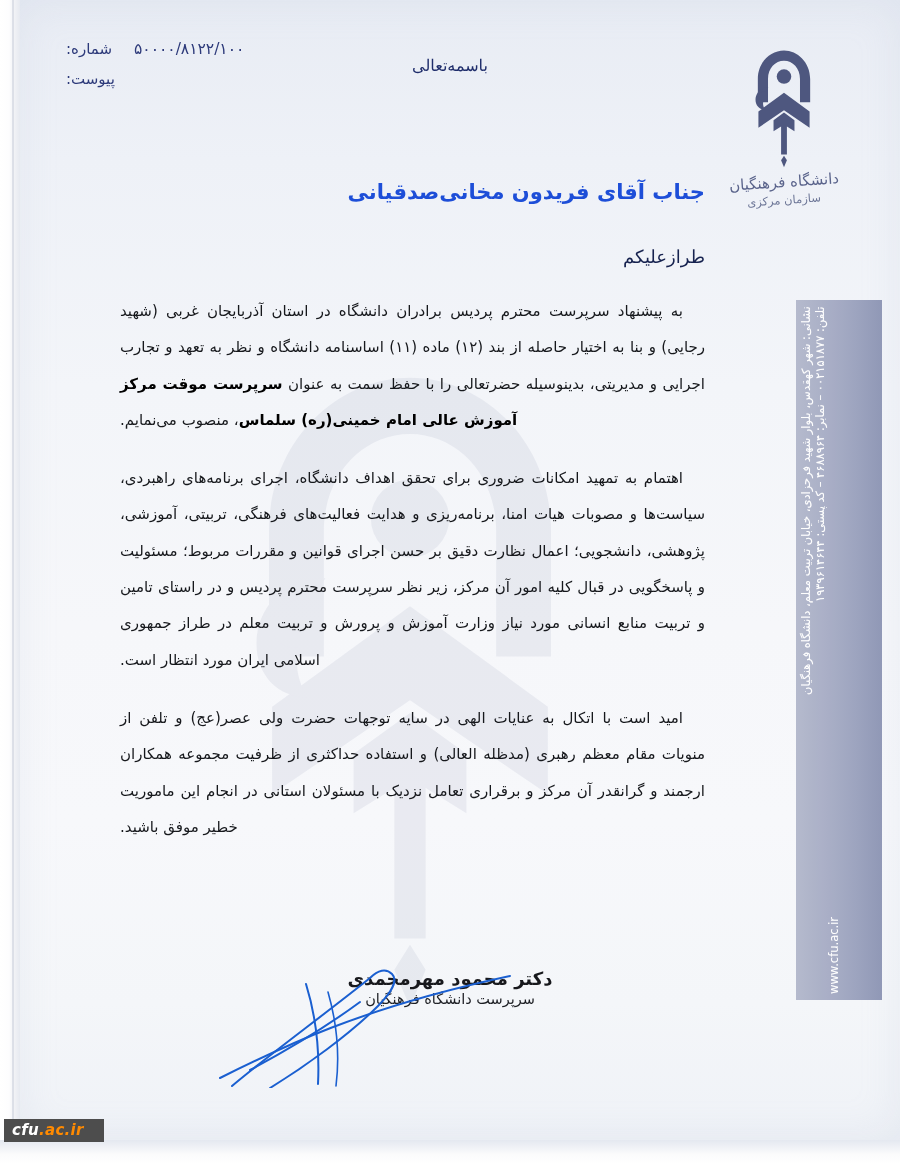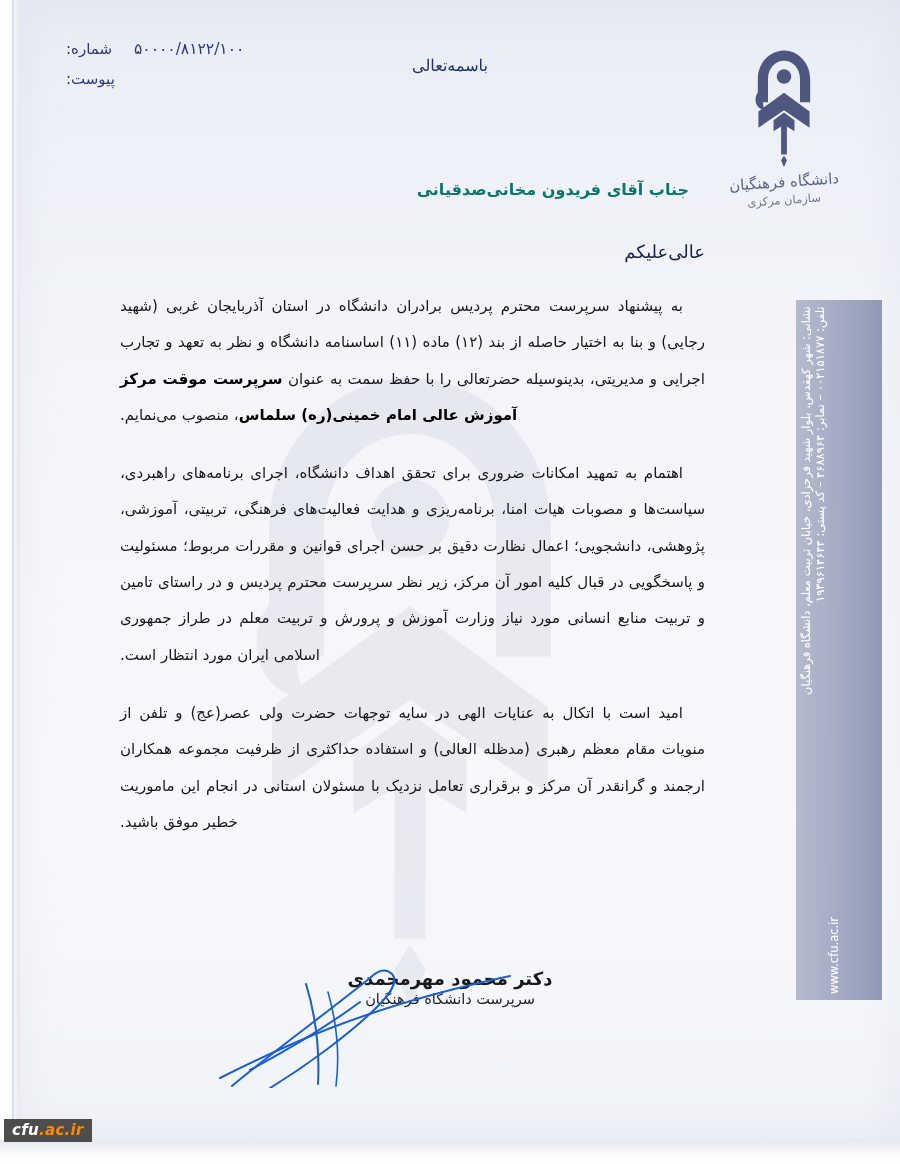--- a/index.html
+++ b/index.html
@@ -172,25 +172,25 @@
 
   
   .doc {
     position: absolute;
     right: 195px;
     left: 120px;
     top: 180px;
     color: #1b1b1b;
   }
   .addressee {
-    font-size: 16px;
+    font-size: 21px;
     font-weight: bold;
-    color: #0f766e;
+    color: #1d4ed8;
     text-align: right;
-    margin: 0 16px 42px 0;
+    margin: 0 0 42px 0;
     padding-left: 0;
   }
   .greeting {
     font-size: 18px;
     text-align: right;
     margin: 0 0 26px 0;
     color: #16224f;
     font-family: "DejaVu Serif", serif;
   }
   p.body-par {
@@ -234,21 +234,21 @@
   .wm-badge {
     position: absolute;
     left: 4px;
     bottom: 22px;
     background: #4d4d4d;
     color: #ffffff;
     font-family: "DejaVu Sans", sans-serif;
     font-size: 15px;
     font-weight: bold;
     font-style: italic;
-    padding: 3px 8px 4px 8px;
+    padding: 3px 20px 4px 8px;
     letter-spacing: 0.3px;
     direction: ltr;
     line-height: 1.1;
   }
   .wm-badge .orange { color: #ff8a00; }
 </style>
 </head>
 <body>
 
 <div class="page">
@@ -294,21 +294,21 @@
     <div class="meta-row">
       <span class="meta-label">پیوست:</span>
       <span class="meta-value"></span>
     </div>
   </div>
 
   <div class="basmala">باسمه‌تعالی</div>
 
   <div class="doc">
     <div class="addressee">جناب آقای فریدون  مخانی‌صدقیانی</div>
-    <div class="greeting">عالی‌علیکم</div>
+    <div class="greeting">طراز‌علیکم</div>
     <p class="body-par"><span>به پیشنهاد سرپرست محترم پردیس برادران دانشگاه در استان آذربایجان غربی (شهید رجایی) و بنا به اختیار حاصله از بند (۱۲) ماده (۱۱) اساسنامه دانشگاه و نظر به  تعهد و تجارب اجرایی و مدیریتی، بدینوسیله حضرتعالی را با حفظ سمت به عنوان </span><span class="b">سرپرست موقت مرکز آموزش عالی امام خمینی(ره) سلماس</span><span>، منصوب می‌نمایم.</span></p>
     <p class="body-par"><span>اهتمام به تمهید امکانات ضروری برای تحقق اهداف دانشگاه، اجرای برنامه‌های راهبردی، سیاست‌ها و مصوبات هیات امنا، برنامه‌ریزی و هدایت فعالیت‌های فرهنگی، تربیتی، آموزشی، پژوهشی، دانشجویی؛ اعمال نظارت دقیق بر حسن اجرای قوانین و مقررات مربوط؛ مسئولیت و پاسخگویی در قبال کلیه امور آن مرکز، زیر نظر سرپرست محترم پردیس و در راستای تامین و تربیت منابع انسانی مورد نیاز وزارت آموزش و پرورش و تربیت معلم در طراز جمهوری اسلامی ایران مورد انتظار است.</span></p>
     <p class="body-par"><span>امید است با اتکال به عنایات الهی در سایه توجهات حضرت ولی عصر(عج) و تلفن از منویات مقام معظم رهبری (مدظله العالی) و استفاده حداکثری از ظرفیت مجموعه همکاران ارجمند و گرانقدر آن مرکز و برقراری تعامل نزدیک با مسئولان استانی در انجام این ماموریت خطیر موفق باشید.</span></p>
   </div>
 
   <div class="sign-block">
     <div class="sign-name">دکتر محمود مهرمحمدی</div>
     <div class="sign-title">سرپرست دانشگاه فرهنگیان</div>
   </div>
   <svg class="signature-svg" viewBox="0 0 330 130" xmlns="http://www.w3.org/2000/svg">

